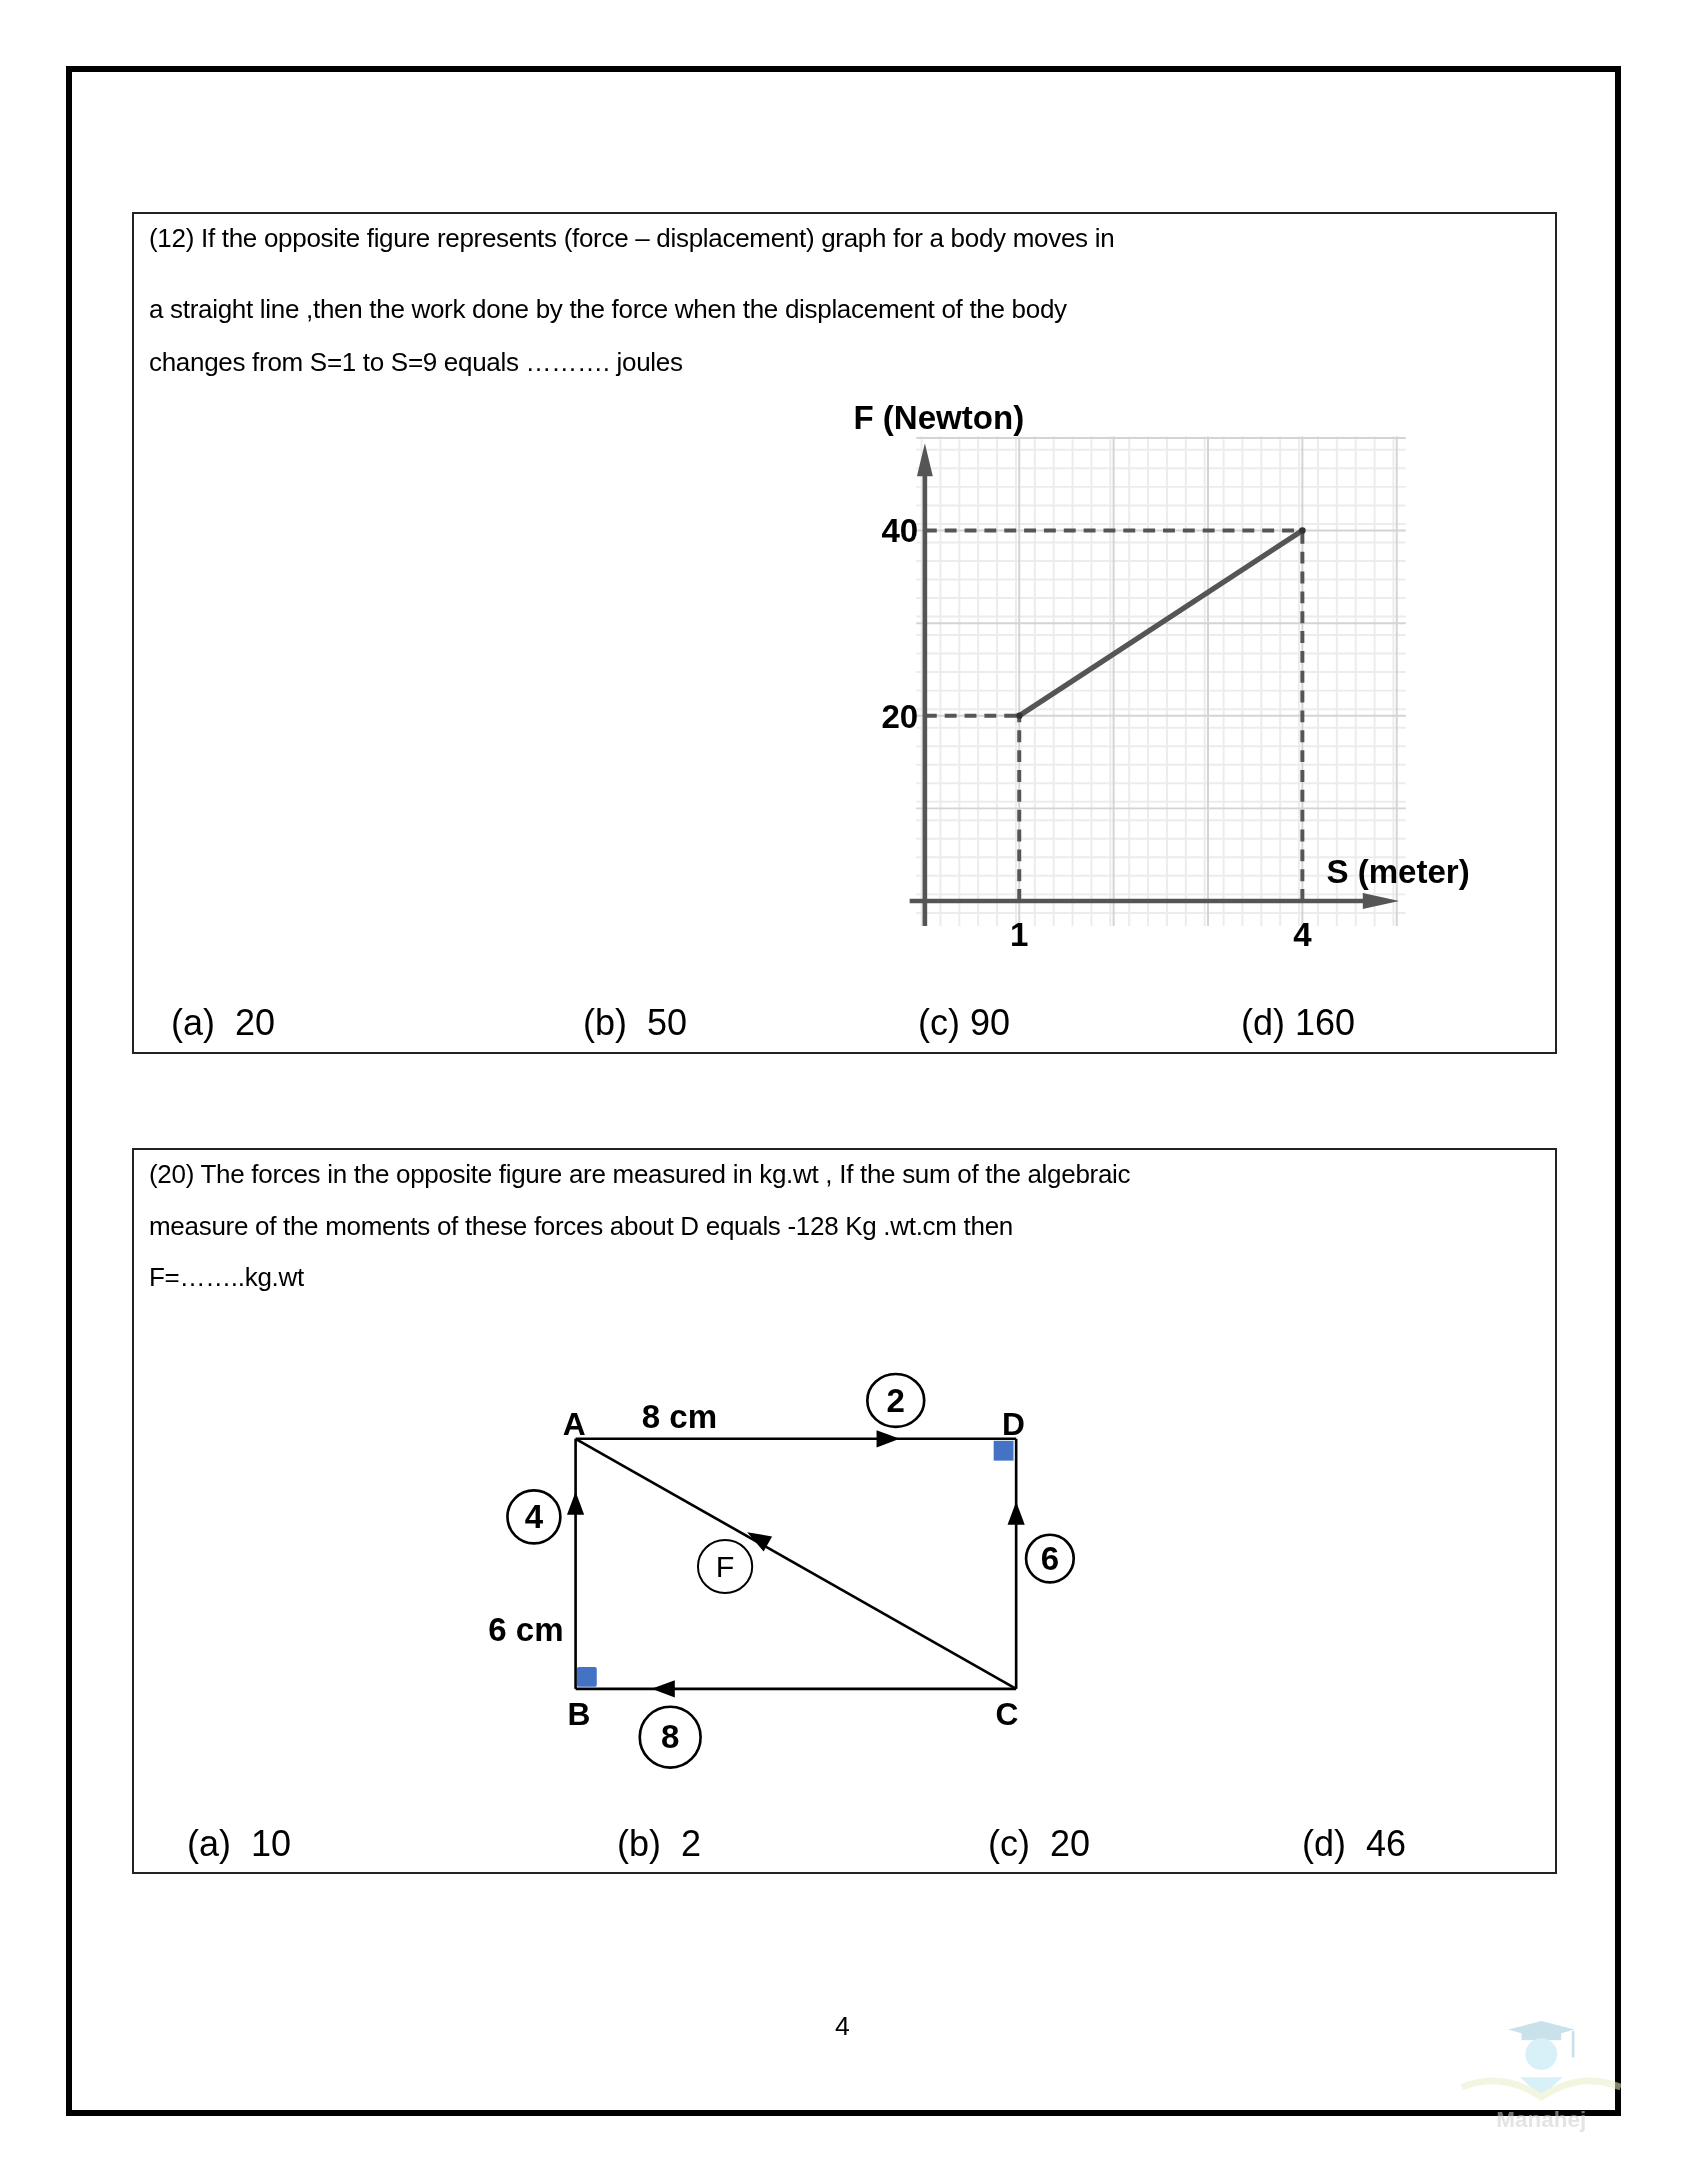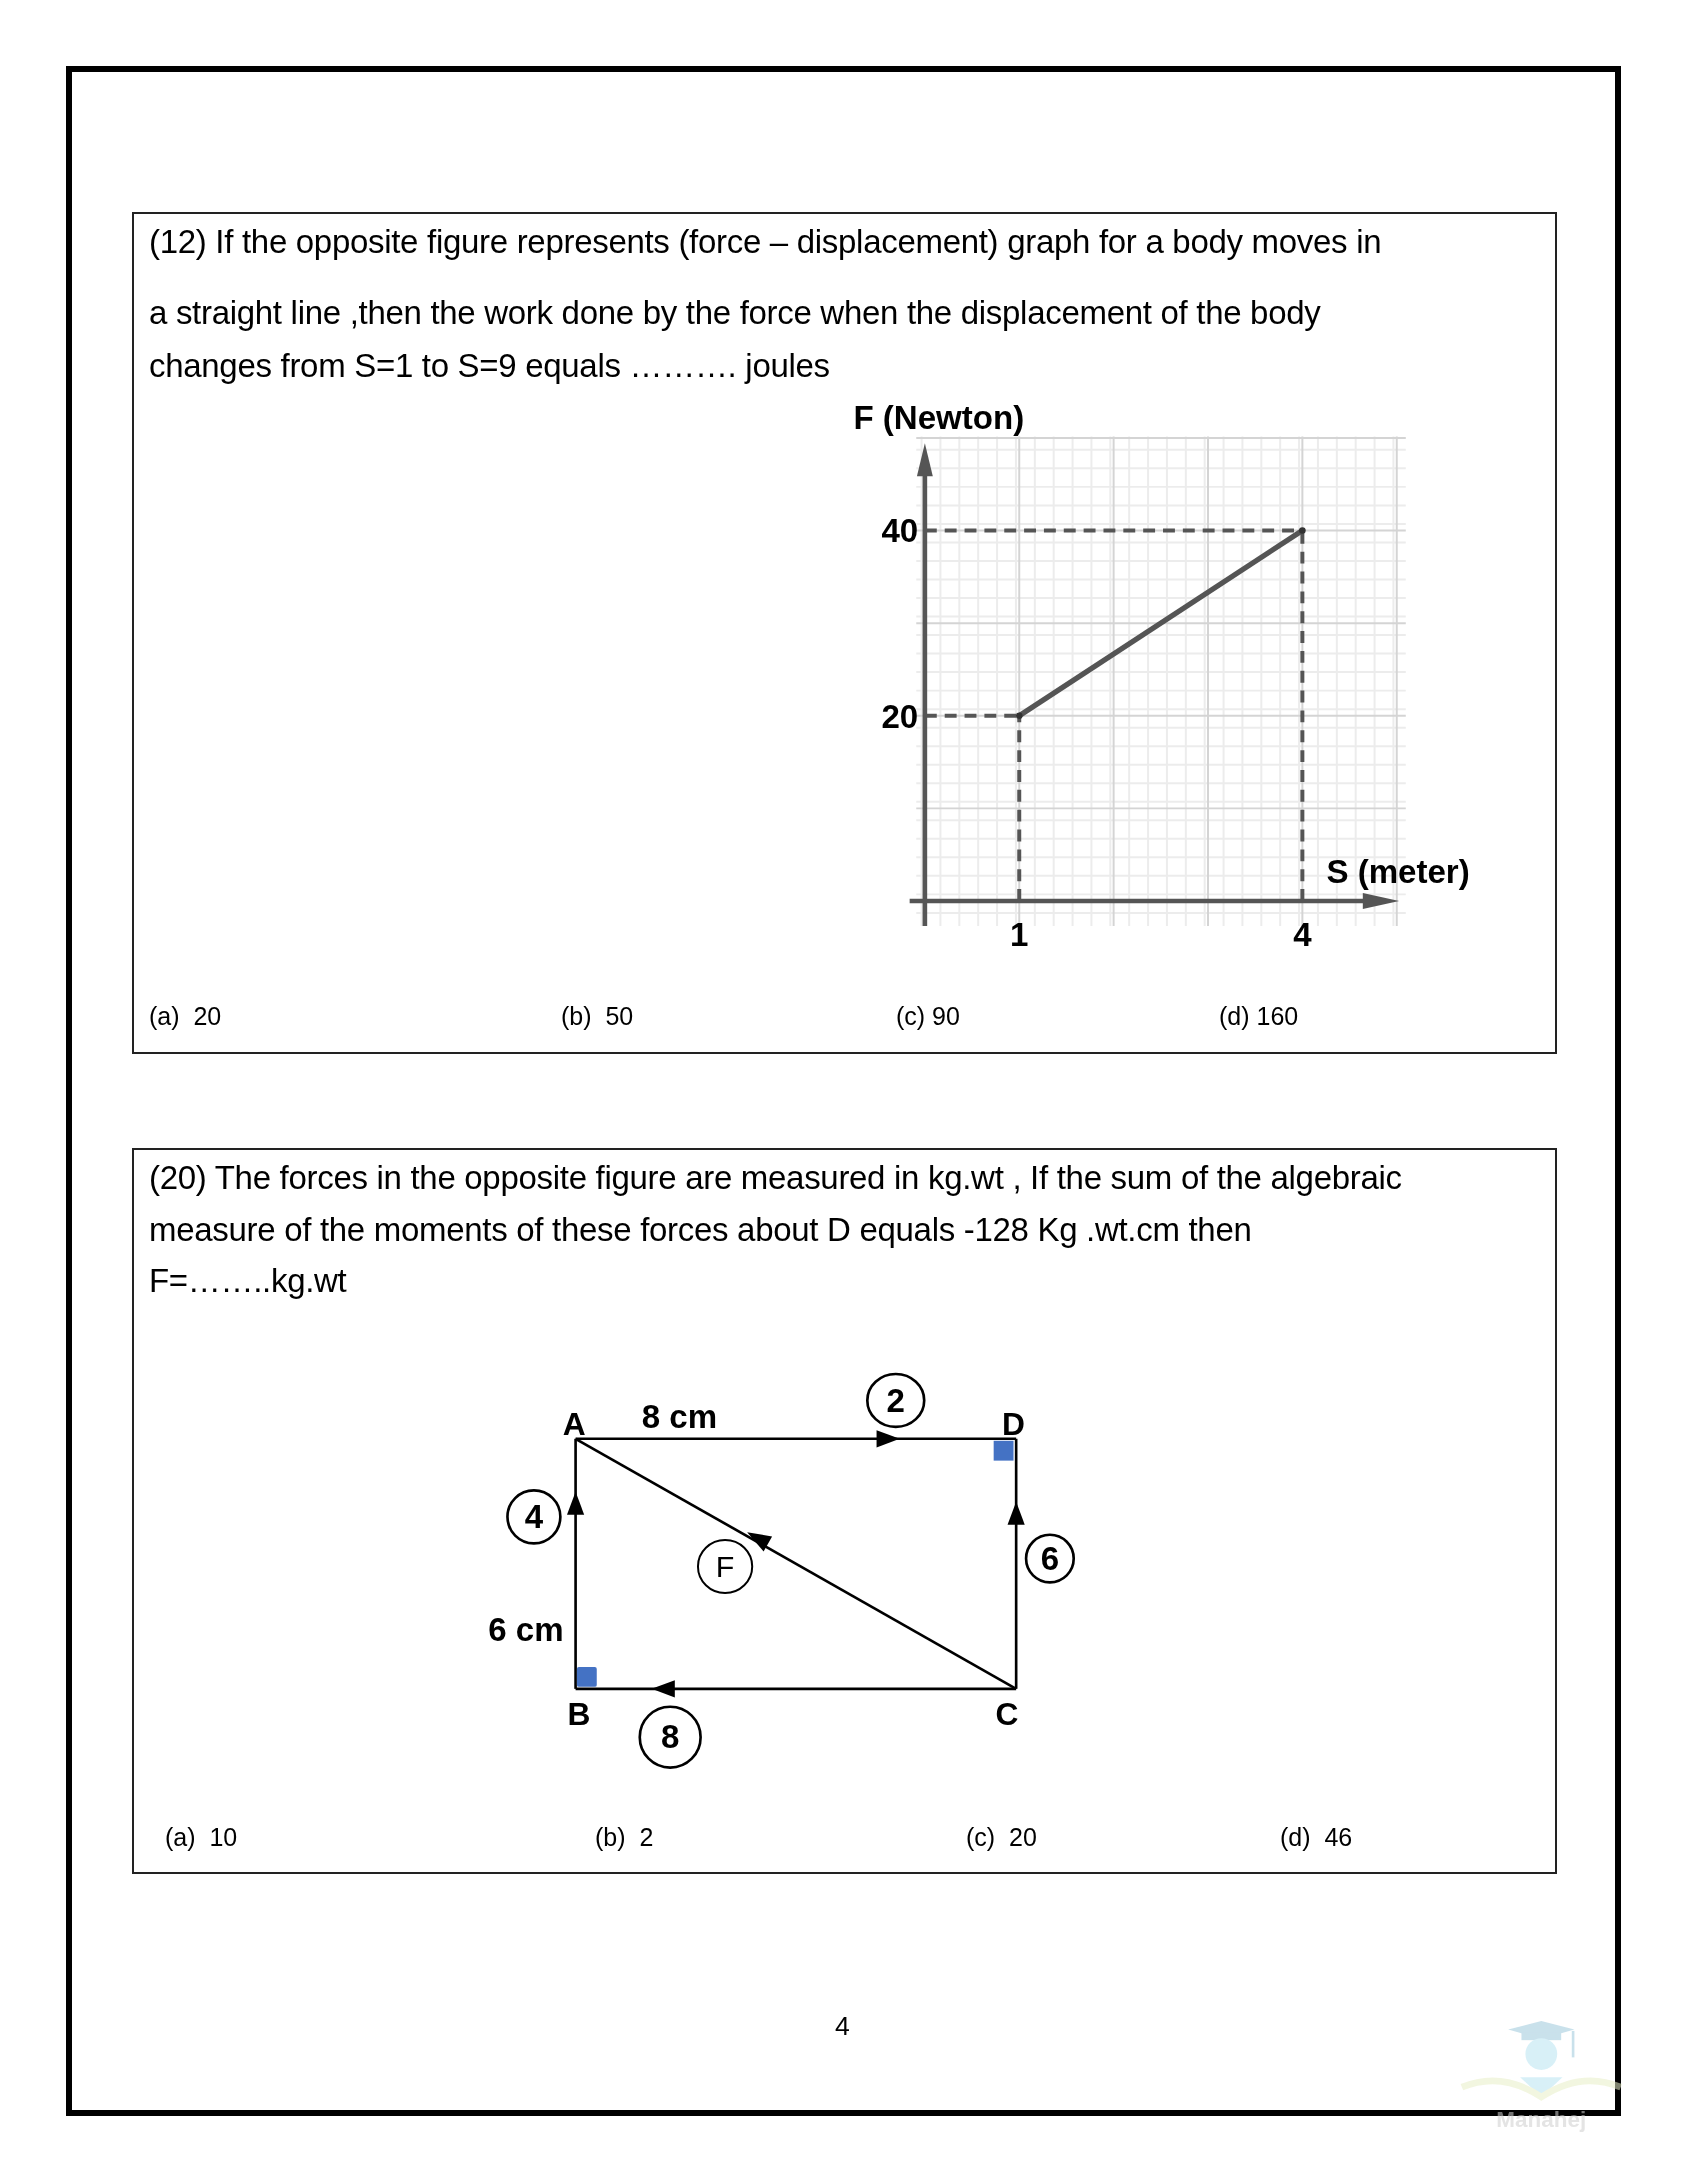--- a/index.html
+++ b/index.html
@@ -3,22 +3,22 @@
 <meta charset="utf-8">
 <style>
   html, body { margin:0; padding:0; background:#ffffff; }
   body { width:1687px; height:2183px; position:relative; overflow:hidden;
          font-family:"Liberation Sans", "DejaVu Sans", sans-serif; color:#000; }
   .page-border { position:absolute; left:66px; top:66px; width:1543px; height:2038px;
                  border:6.6px solid #000; }
   .qbox { position:absolute; left:132px; width:1421px; border:2px solid #222; background:#fff; }
   #q12 { top:212px; height:838px; }
   #q13 { top:1148px; height:722px; }
-  .qtext { position:absolute; font-size:33px; line-height:1; white-space:nowrap; letter-spacing:-0.3px; }
-  .opt { position:absolute; font-size:25px; white-space:nowrap; }
+  .qtext { position:absolute; font-size:26px; line-height:1; white-space:nowrap; letter-spacing:-0.3px; }
+  .opt { position:absolute; font-size:36px; white-space:nowrap;margin-left:22px; }
   .fig { position:absolute; left:0; top:0; }
   .page-num { position:absolute; left:835px; top:2011px; font-size:26.5px; }
   .watermark { position:absolute; left:1442px; top:1991px; width:192px; height:146px; opacity:0.55; }
 </style>
 </head>
 <body>
 
 <div class="page-border"></div>
 
 <div class="qbox" id="q12"></div>

